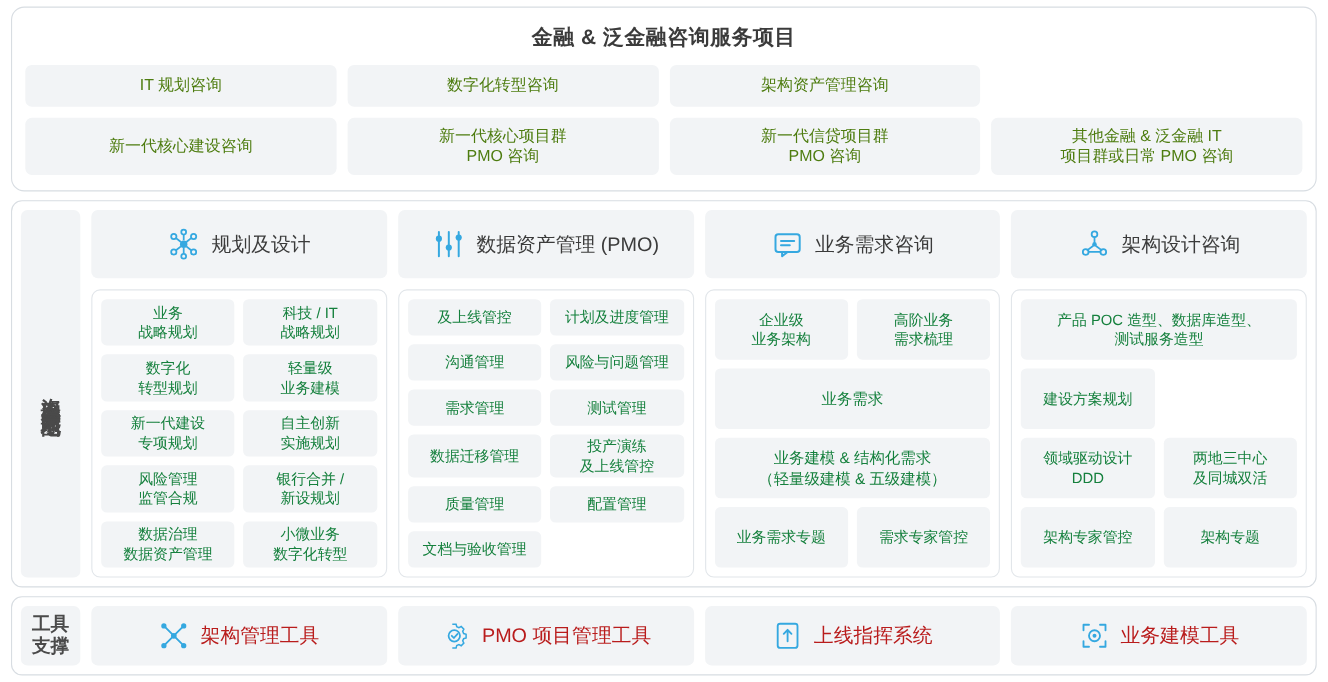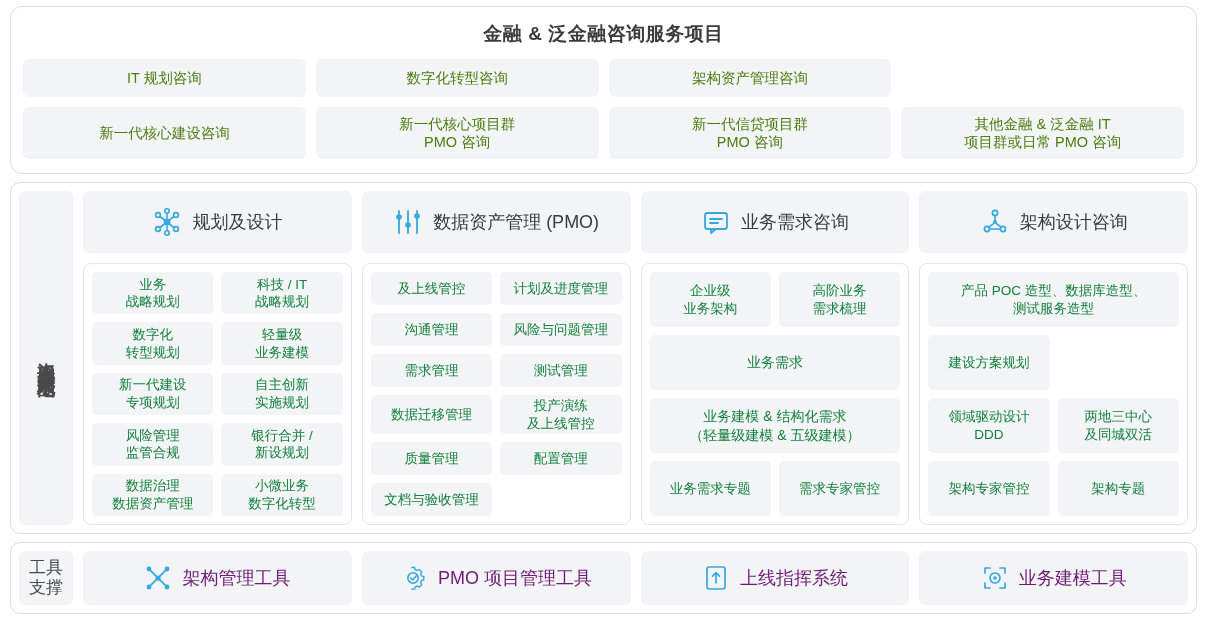--- a/index.html
+++ b/index.html
@@ -176,42 +176,42 @@
   }
   .bot-label {
     width: 54px;
     flex: 0 0 54px;
     background: #f2f4f6;
     border-radius: 6px;
     display: flex;
     align-items: center;
     justify-content: center;
     font-size: 17px;
-    font-weight: normal;
+    font-weight: bold;
     color: #4a4a4a;
     text-align: center;
     line-height: 1.15;
     margin-right: 10px;
     white-space: pre-line;
   }
   .bot-cols {
     flex: 1;
     display: grid;
     grid-template-columns: repeat(4, 1fr);
     gap: 10px;
   }
   .bot-cell {
     background: #f2f4f6;
     border-radius: 6px;
     display: flex;
     align-items: center;
     justify-content: center;
     gap: 10px;
     font-size: 18px;
-    color: #701a75;
+    color: #b91c1c;
   }
   .bot-cell .ico {
     width: 28px;
     height: 28px;
     display: flex;
     align-items: center;
     justify-content: center;
     color: #35a8e0;
   }
   svg { display: block; }

